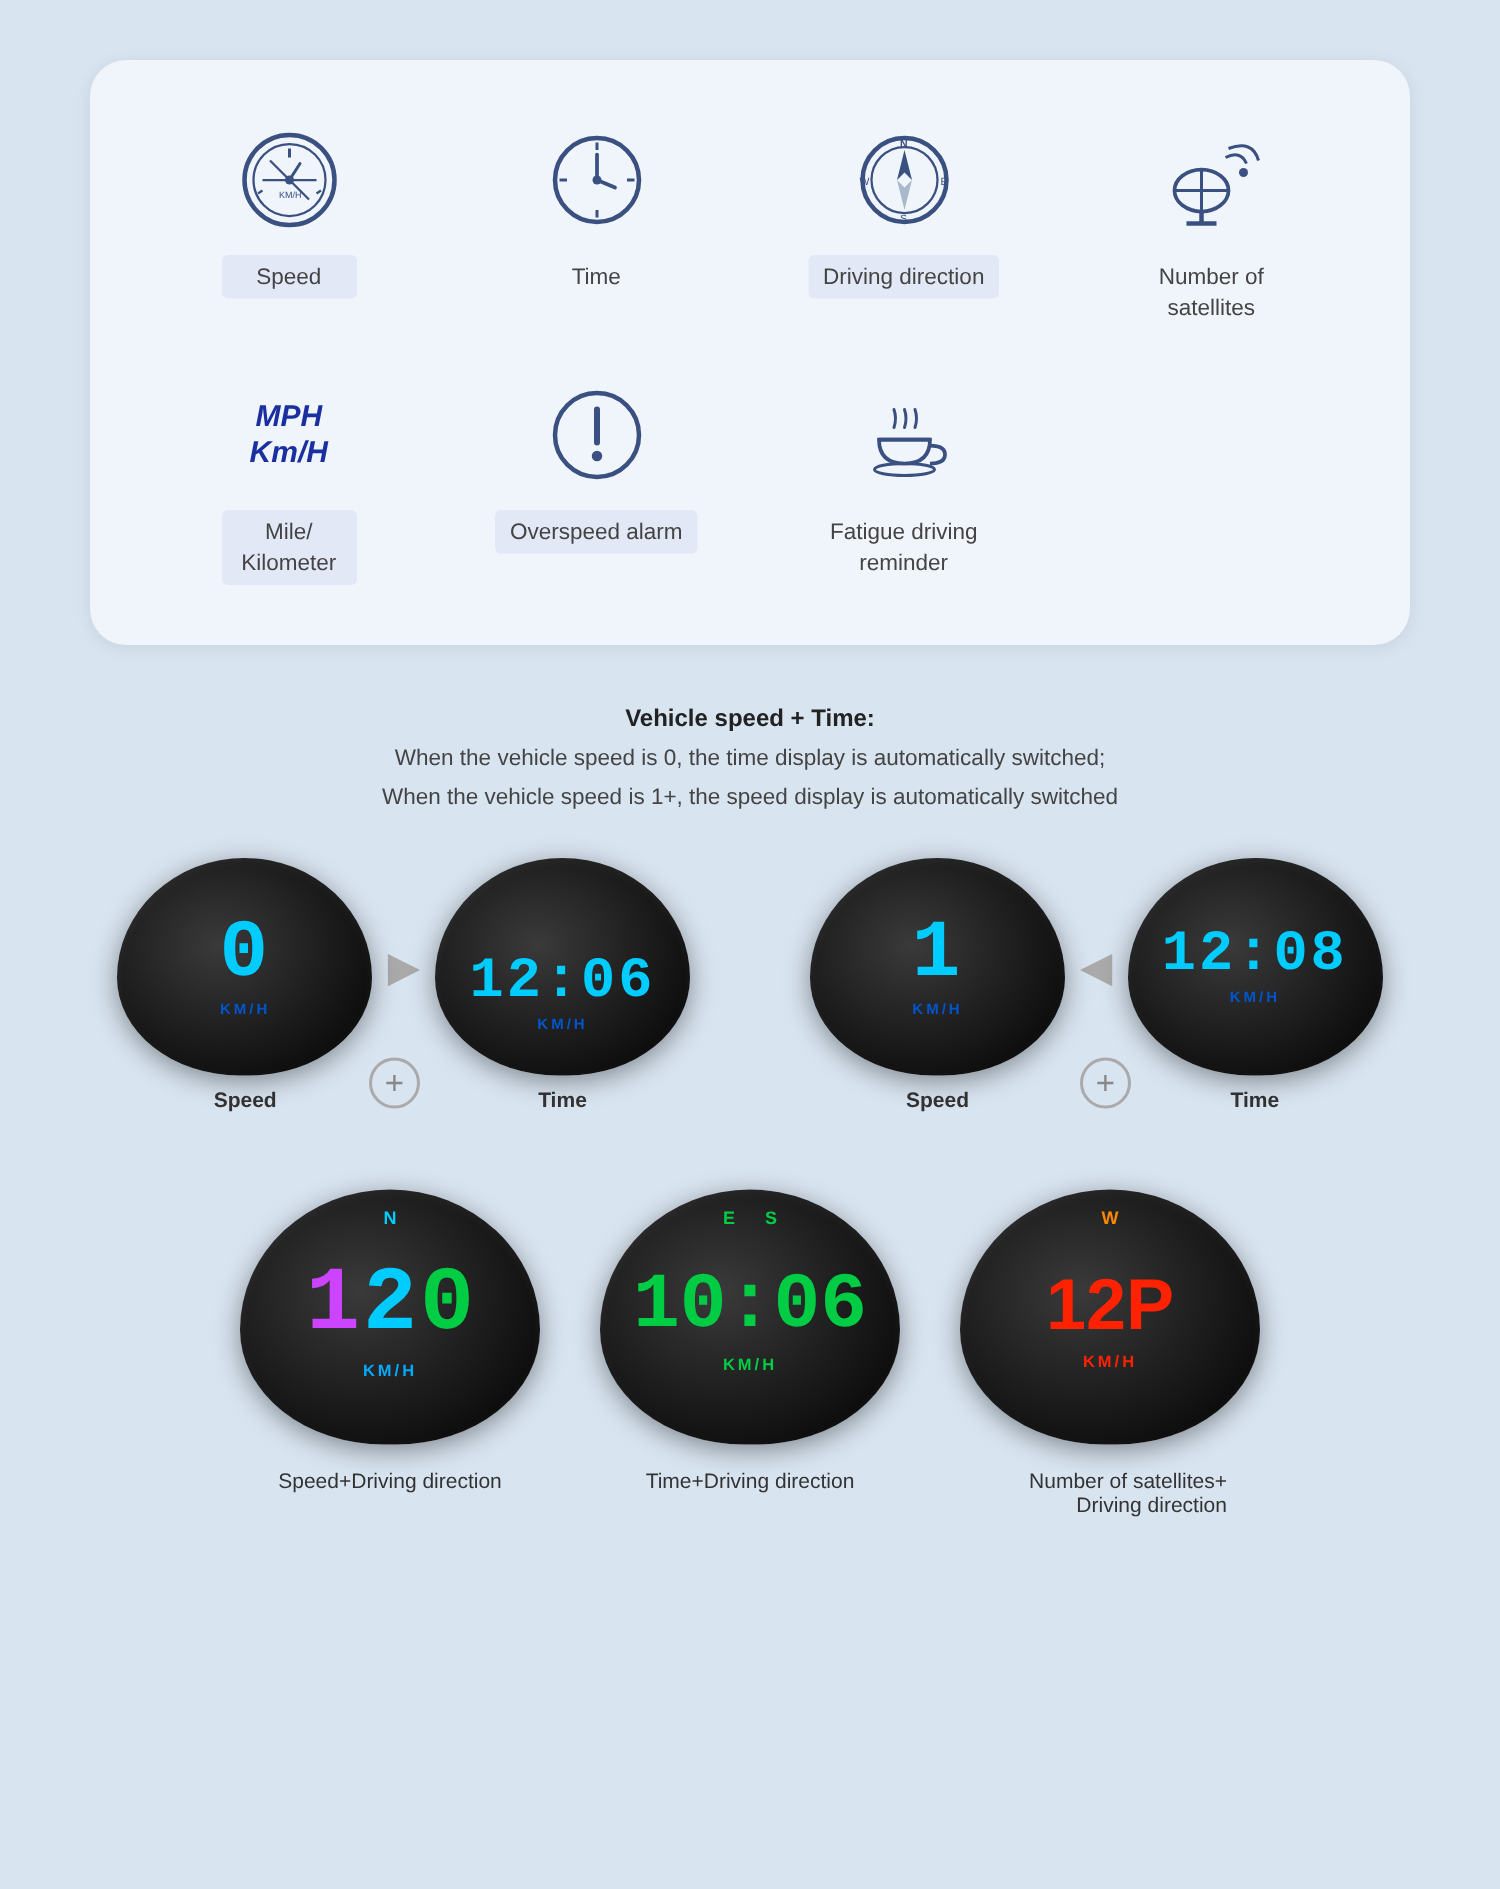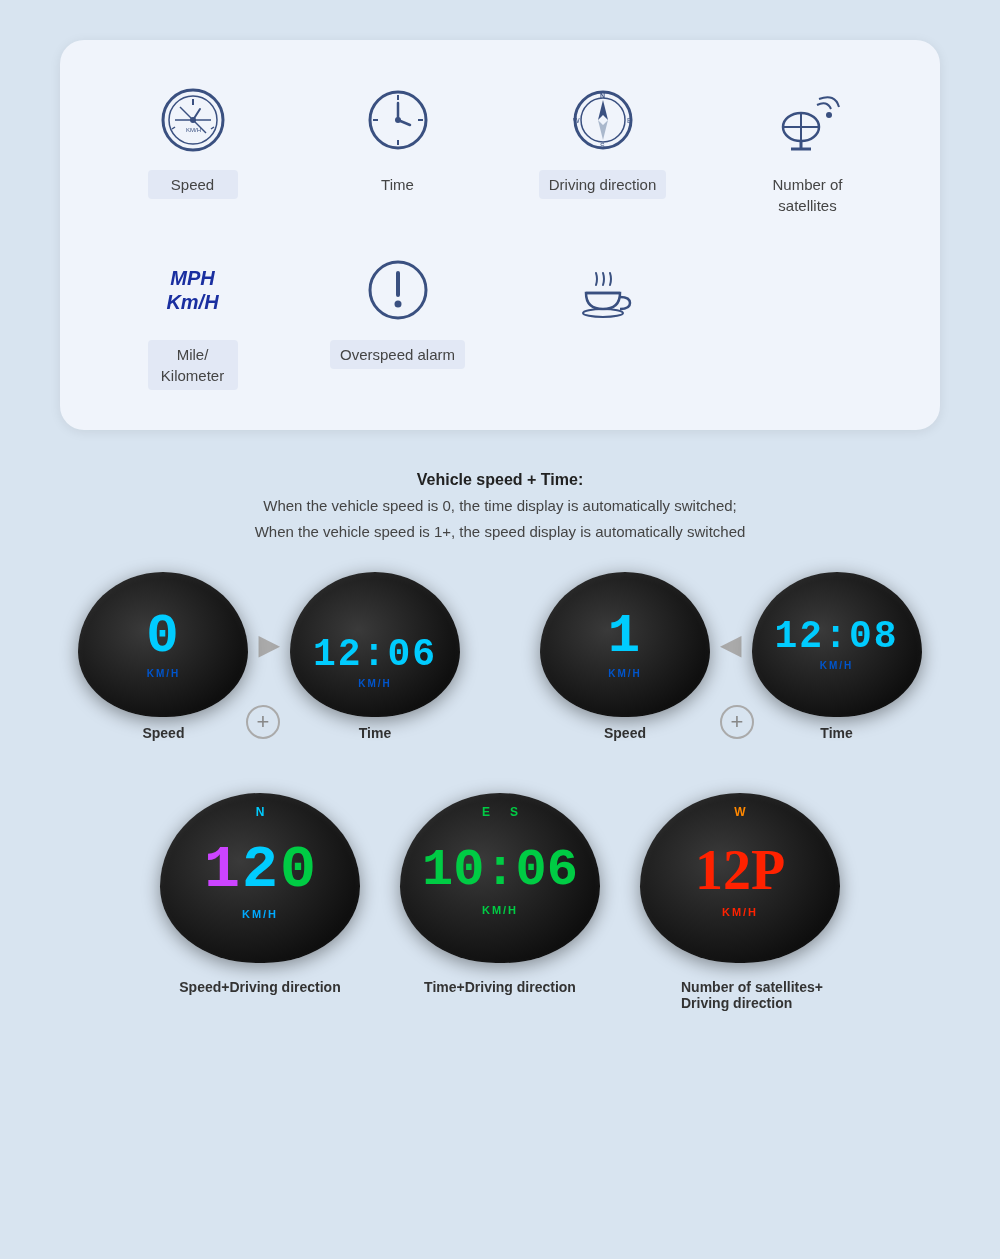--- a/index.html
+++ b/index.html
@@ -172,23 +172,23 @@
     }
     .display-unit-lg {
       font-size: 11px;
       letter-spacing: 2px;
       margin-top: 4px;
       font-weight: bold;
       color: #00aaff;
     }
     .display-label-lg {
       font-size: 14px;
-      font-weight: bold;
+      font-weight: normal;
       color: #333;
-      text-align: left;
+      text-align: right;
       margin-top: 8px;
     }
     .dir-top-letters {
       position: absolute;
       top: 12px;
       display: flex;
       gap: 20px;
       font-size: 12px;
       font-weight: bold;
     }
@@ -304,20 +304,21 @@
 
           <path d="M52 42 Q62 42 62 48 Q62 54 52 54" stroke="#3a5080" stroke-width="2.5" fill="none"></path>
 
           <ellipse cx="35" cy="58" rx="20" ry="4" stroke="#3a5080" stroke-width="2" fill="none"></ellipse>
 
           <path d="M28 30 Q30 24 28 18" stroke="#3a5080" stroke-width="2" fill="none" stroke-linecap="round"></path>
           <path d="M35 30 Q37 24 35 18" stroke="#3a5080" stroke-width="2" fill="none" stroke-linecap="round"></path>
           <path d="M42 30 Q44 24 42 18" stroke="#3a5080" stroke-width="2" fill="none" stroke-linecap="round"></path>
         </svg>
       </div>
+      <div class="feature-label alt">Fatigue driving<br>reminder</div>
     </div>
 
   </div>
 </div>
 
 <div class="description">
   <strong>Vehicle speed + Time:</strong><br>
   <span>When the vehicle speed is 0, the time display is automatically switched;</span><br>
   <span>When the vehicle speed is 1+, the speed display is automatically switched</span>
 </div>
@@ -399,20 +400,20 @@
       </div>
       <span style="font-size:11px;letter-spacing:2px;margin-top:4px;font-weight:bold;color:#00cc44;">KM/H</span>
     </div>
     <span class="display-label-lg">Time+Driving direction</span>
   </div>
 
   <div class="display-group">
     <div class="display-screen-lg">
       <span class="dir-letter" style="color:#ff8800;">W</span>
       <div style="display:flex;gap:2px;align-items:center;">
-        <span style="font-size:56px;font-weight:bold;color:#ff2200;font-family:Liberation Serif, serif;">12P</span>
+        <span style="font-size:48px;font-weight:bold;color:#ff2200;font-family:Liberation Sans, sans-serif;">12P</span>
       </div>
       <span style="font-size:11px;letter-spacing:2px;margin-top:4px;font-weight:bold;color:#ff2200;">KM/H</span>
     </div>
     <span class="display-label-lg" style="max-width:200px;margin-left:24px;">Number of satellites+<br>Driving direction</span>
   </div>
 
 </div>
 
 </body></html>

